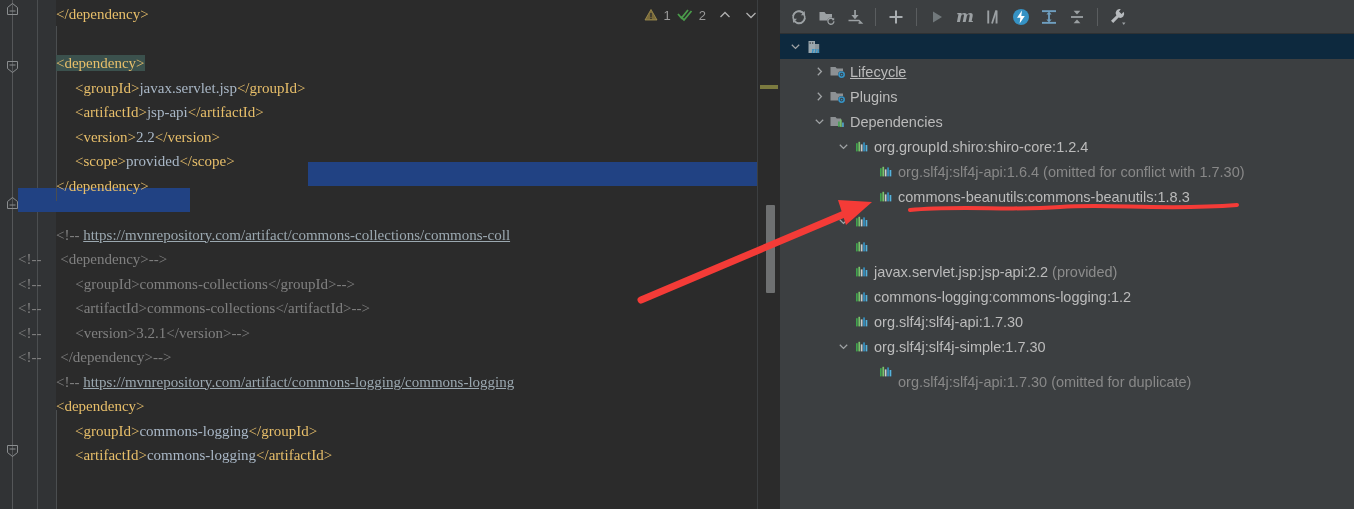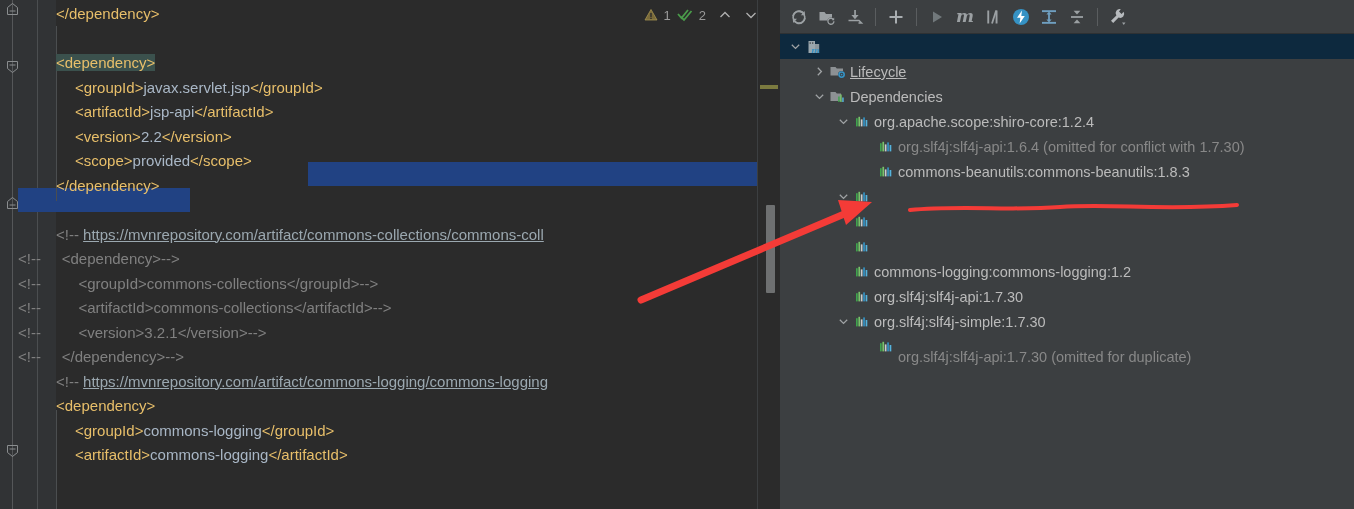--- a/index.html
+++ b/index.html
@@ -48,21 +48,21 @@
   }
   .editor-sep {
     position:absolute; left:37px; top:0; width:1px; height:509px;
     background:#4b4e50;
   }
 
   .code-area {
     position: absolute;
     left: 0; top: 0;
     width: 760px; height: 502px;
-    font-family: Liberation Sans, sans-serif;
+    font-family: Liberation Serif, serif;
     font-size: 15px;
     line-height: 24.5px;
     white-space: pre;
   }
   .line {
     position: absolute;
     left: 0;
     height: 24.5px;
     width: 760px;
     white-space: pre;
@@ -398,20 +398,36 @@
               <circle cx="11.6" cy="10.6" r="3.6" fill="#3c3f41"></circle>
               <circle cx="11.6" cy="10.6" r="2.6" fill="none" stroke="#3592c4" stroke-width="1.6"></circle>
               <circle cx="11.6" cy="10.6" r="0.9" fill="#3592c4"></circle>
             </svg>
           </span>
           <span class="node-label" style="left: 70px; text-decoration: underline;">Lifecycle</span>
         </div>
         <div class="row">
           <span class="arrow" style="left: 34px;">
             <svg width="11" height="11" viewBox="0 0 11 11">
+              <path d="M3.8 1.8 L7.4 5.5 L3.8 9.2" fill="none" stroke="#a0a3a5" stroke-width="1.3"></path>
+            </svg>
+          </span>
+          <span class="node-icon" style="left: 50px;">
+            <svg width="16" height="16" viewBox="0 0 16 16">
+              <path d="M0.5 3 L5.5 3 L6.8 4.6 L13 4.6 L13 11.5 L0.5 11.5 Z" fill="#8d9194"></path>
+              <circle cx="11.6" cy="10.6" r="3.6" fill="#3c3f41"></circle>
+              <circle cx="11.6" cy="10.6" r="2.6" fill="none" stroke="#3592c4" stroke-width="1.6"></circle>
+              <circle cx="11.6" cy="10.6" r="0.9" fill="#3592c4"></circle>
+            </svg>
+          </span>
+          <span class="node-label" style="left: 70px;">Plugins</span>
+        </div>
+        <div class="row">
+          <span class="arrow" style="left: 34px;">
+            <svg width="11" height="11" viewBox="0 0 11 11">
               <path d="M1.8 3.8 L5.5 7.4 L9.2 3.8" fill="none" stroke="#a0a3a5" stroke-width="1.3"></path>
             </svg>
           </span>
           <span class="node-icon" style="left: 50px;">
             <svg width="16" height="16" viewBox="0 0 16 16">
               <path d="M0.5 3 L5.5 3 L6.8 4.6 L11 4.6 L11 12 L0.5 12 Z" fill="#8d9194"></path>
               <rect x="8.2" y="7.5" width="1.5" height="5.5" fill="#3fa34d"></rect>
               <rect x="10.2" y="5.5" width="1.5" height="7.5" fill="#79c36a"></rect>
               <rect x="12.2" y="8.5" width="1.5" height="4.5" fill="#55b3dd"></rect>
             </svg>
@@ -426,21 +442,21 @@
           </span>
           <span class="node-icon" style="left: 74px;">
             <svg width="14" height="14" viewBox="0 0 14 14">
               <rect x="1" y="3.2" width="1.7" height="8.2" fill="#3fa34d"></rect>
               <rect x="3.4" y="1.8" width="1.7" height="9.6" fill="#79c36a"></rect>
               <rect x="5.8" y="4.4" width="1.7" height="7" fill="#c9cdd0"></rect>
               <rect x="8.2" y="2.4" width="1.7" height="9" fill="#3592c4"></rect>
               <rect x="10.6" y="5" width="1.7" height="6.4" fill="#55b3dd"></rect>
             </svg>
           </span>
-          <span class="node-label" style="left: 94px;">org.apache.scope:shiro-core:1.2.4</span>
+          <span class="node-label" style="left: 94px;">org.groupId.shiro:shiro-core:1.2.4</span>
         </div>
         <div class="row">
           <span class="node-icon" style="left: 98px;">
             <svg width="14" height="14" viewBox="0 0 14 14">
               <rect x="1" y="3.2" width="1.7" height="8.2" fill="#3fa34d"></rect>
               <rect x="3.4" y="1.8" width="1.7" height="9.6" fill="#79c36a"></rect>
               <rect x="5.8" y="4.4" width="1.7" height="7" fill="#c9cdd0"></rect>
               <rect x="8.2" y="2.4" width="1.7" height="9" fill="#3592c4"></rect>
               <rect x="10.6" y="5" width="1.7" height="6.4" fill="#55b3dd"></rect>
             </svg>
@@ -489,20 +505,21 @@
         <div class="row">
           <span class="node-icon" style="left: 74px;">
             <svg width="14" height="14" viewBox="0 0 14 14">
               <rect x="1" y="3.2" width="1.7" height="8.2" fill="#3fa34d"></rect>
               <rect x="3.4" y="1.8" width="1.7" height="9.6" fill="#79c36a"></rect>
               <rect x="5.8" y="4.4" width="1.7" height="7" fill="#c9cdd0"></rect>
               <rect x="8.2" y="2.4" width="1.7" height="9" fill="#3592c4"></rect>
               <rect x="10.6" y="5" width="1.7" height="6.4" fill="#55b3dd"></rect>
             </svg>
           </span>
+          <span class="node-label" style="left: 94px;">javax.servlet.jsp:jsp-api:2.2<span class="label-muted"> (provided)</span></span>
         </div>
         <div class="row">
           <span class="node-icon" style="left: 74px;">
             <svg width="14" height="14" viewBox="0 0 14 14">
               <rect x="1" y="3.2" width="1.7" height="8.2" fill="#3fa34d"></rect>
               <rect x="3.4" y="1.8" width="1.7" height="9.6" fill="#79c36a"></rect>
               <rect x="5.8" y="4.4" width="1.7" height="7" fill="#c9cdd0"></rect>
               <rect x="8.2" y="2.4" width="1.7" height="9" fill="#3592c4"></rect>
               <rect x="10.6" y="5" width="1.7" height="6.4" fill="#55b3dd"></rect>
             </svg>

